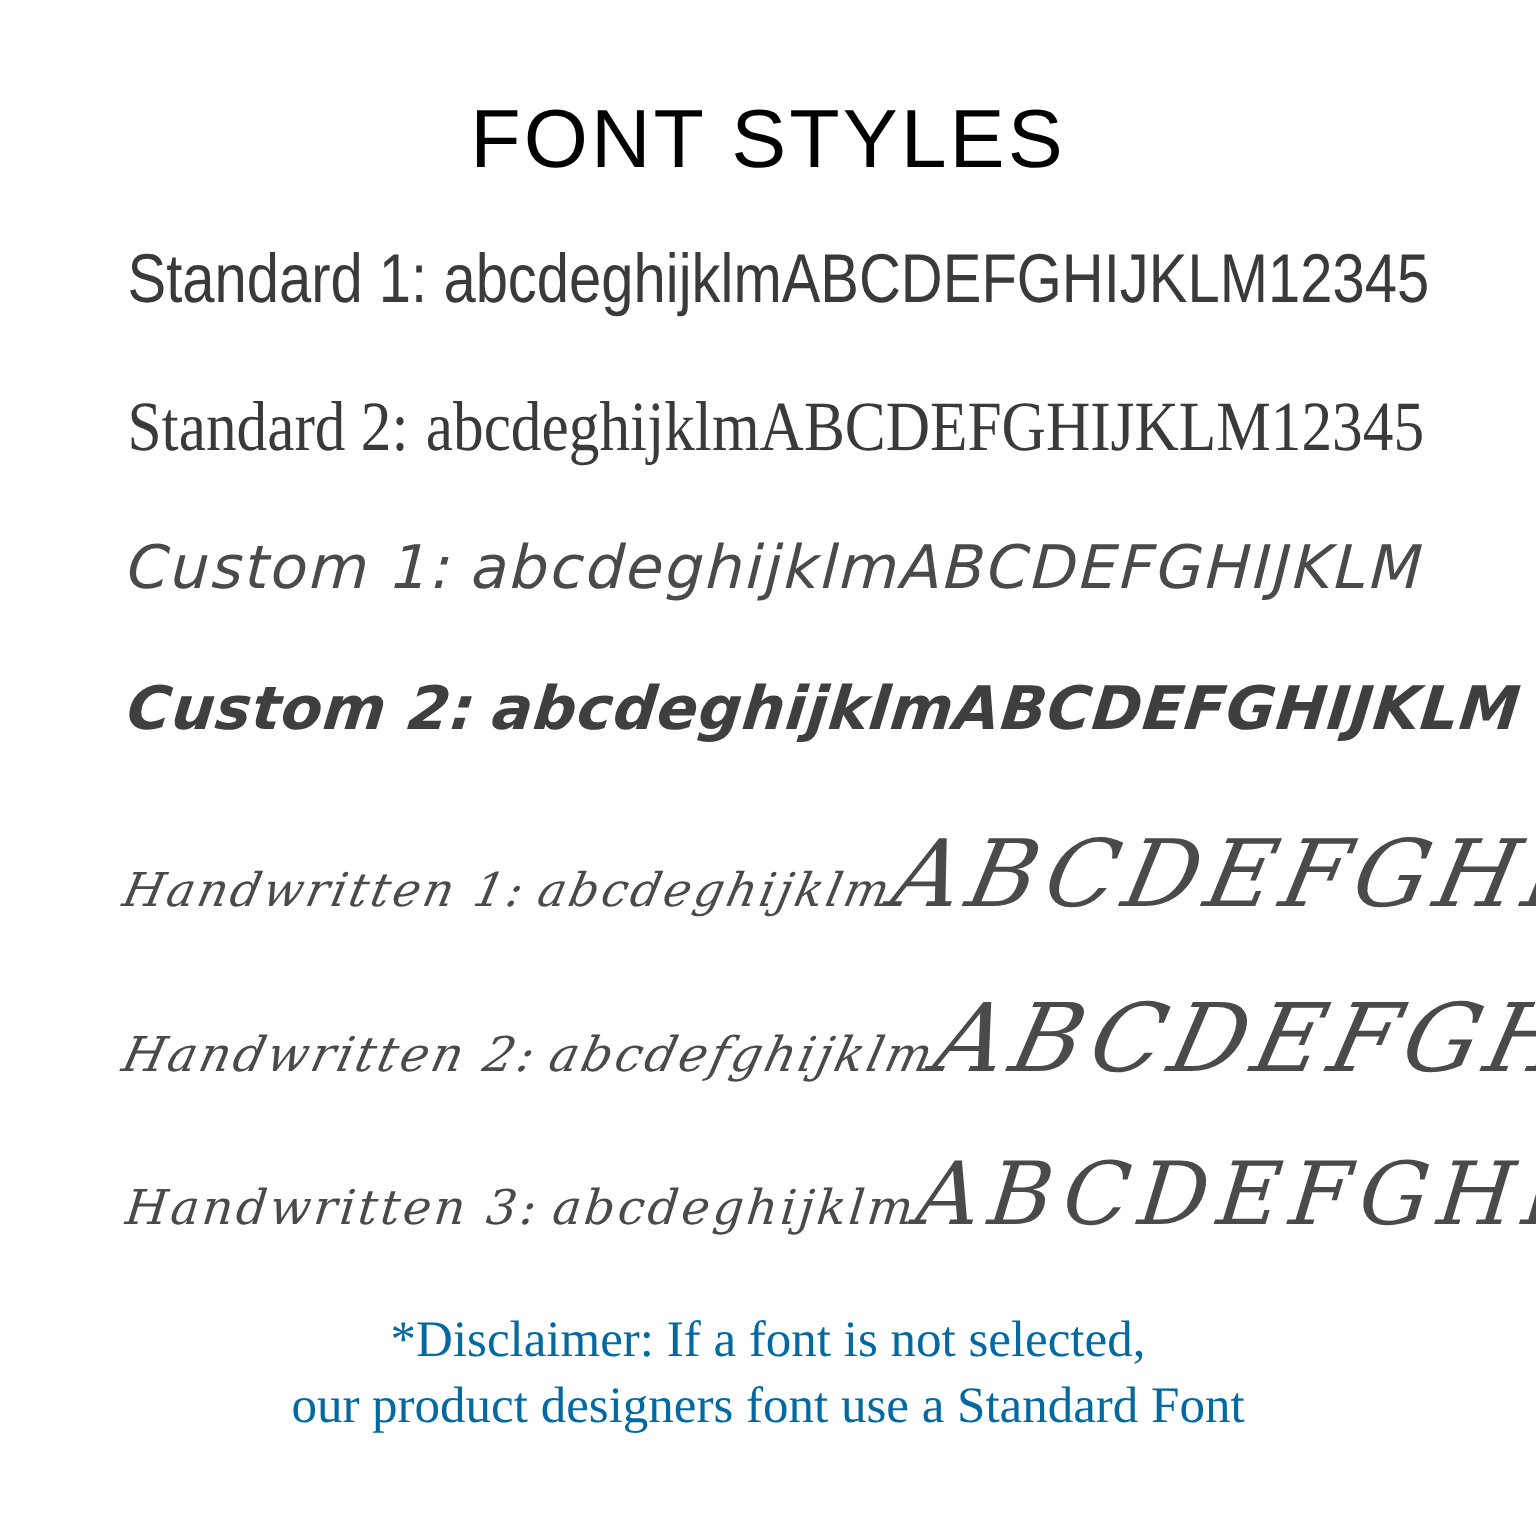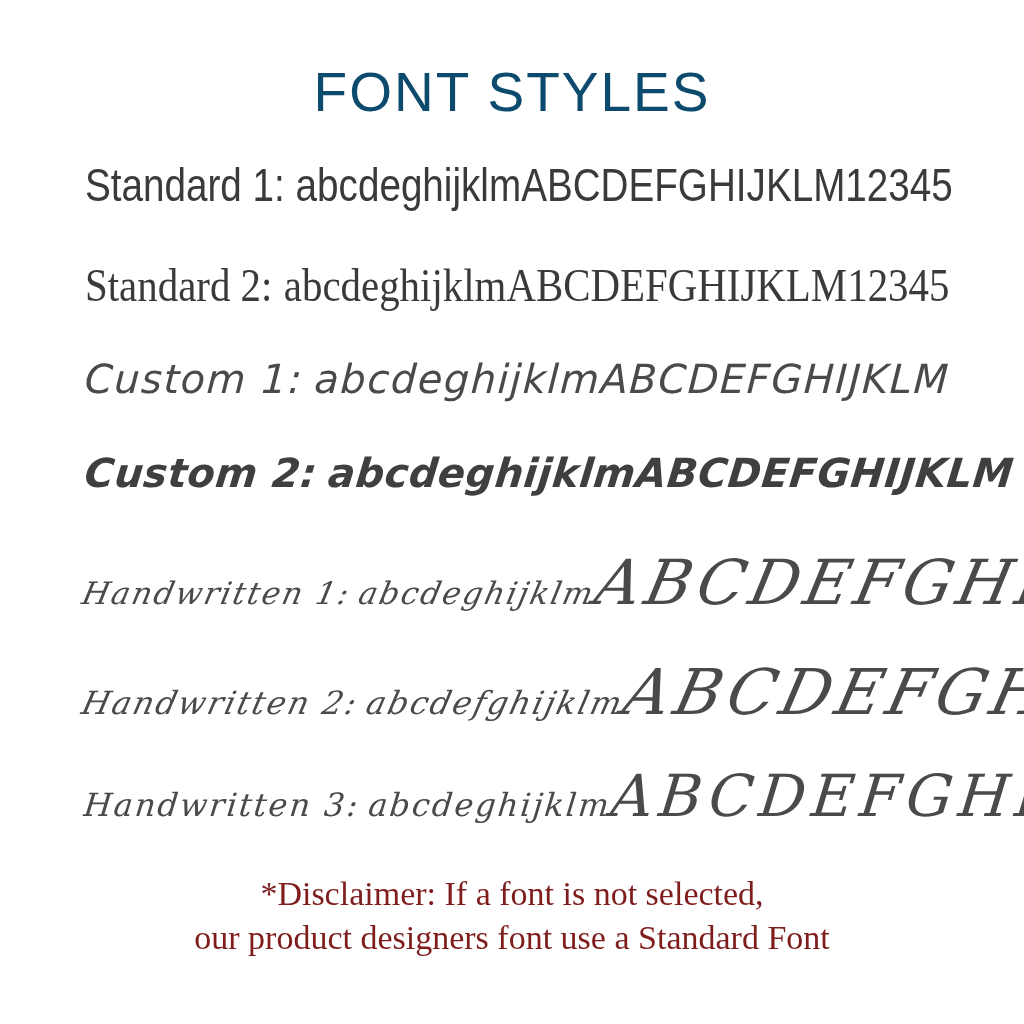--- a/index.html
+++ b/index.html
@@ -16,21 +16,21 @@
     font-family: "Liberation Sans", sans-serif;
   }
   .title {
     position: absolute;
     top: 60px;
     left: 0;
     width: 1024px;
     text-align: center;
     font: 55px "Liberation Sans", sans-serif;
     letter-spacing: 2px;
-    color: #0c4a6e;
+    color: #000000;
   }
   .row {
     position: absolute;
     left: 85px;
     display: flex;
     align-items: baseline;
     white-space: pre;
     color: #3a3a3a;
     transform-origin: left center;
   }
@@ -91,21 +91,21 @@
   .r-hw3 .up { font-size: 58px; letter-spacing: 6px; }
 
   .disclaimer {
     position: absolute;
     top: 872px;
     left: 0;
     width: 1024px;
     text-align: center;
     font: 34px "Liberation Serif", serif;
     line-height: 1.3;
-    color: #7f1d1d;
+    color: #0369a1;
   }
 </style>
 </head>
 <body>
 
 <div class="canvas">
 
   <div class="title">FONT STYLES</div>
 
   <div class="row r-std1">

